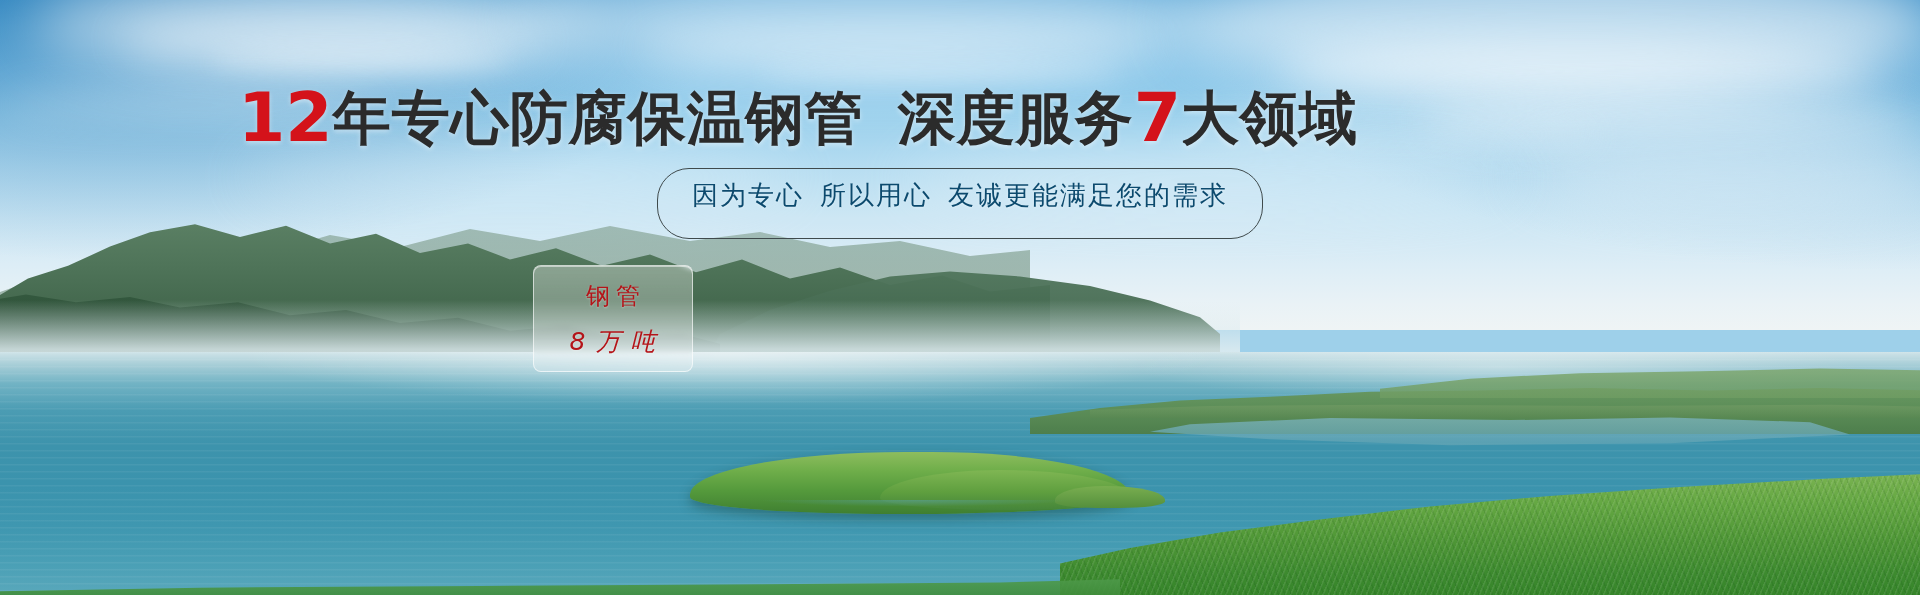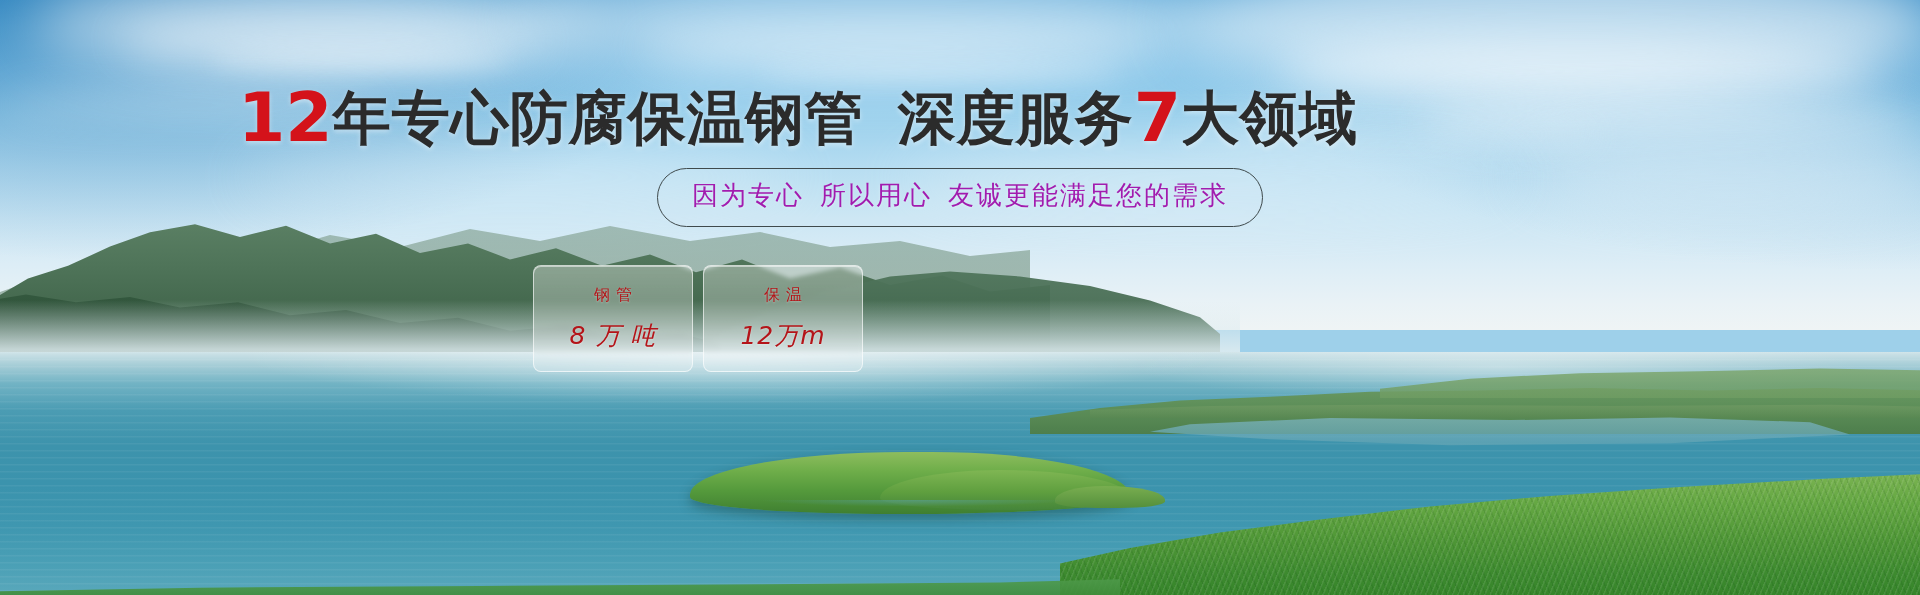--- a/index.html
+++ b/index.html
@@ -193,22 +193,22 @@
   .headline .num {
     color:#d4121a; font-size:68px; letter-spacing:0; vertical-align:-3px;
   }
   .headline .gap { display:inline-block; width:34px; }
 
   .subpill {
     position:absolute; left:50%; transform:translateX(-50%);
     top:168px;
     border:1.5px solid #3f4a4c;
     border-radius:32px;
-    padding:9px 34px 13px;
-    color:#a21caf;
+    padding:9px 34px 25px;
+    color:#0c4a6e;
     font-size:26px; letter-spacing:2px;
     white-space:nowrap;
     background:rgba(255,255,255,.04);
     text-shadow:0 1px 3px rgba(255,255,255,.4);
   }
   .subpill .sp { display:inline-block; width:16px; }
 
   
   .cards {
     position:absolute; left:533px; top:265px;
@@ -218,21 +218,21 @@
     width:160px; height:107px;
     background:linear-gradient(to bottom, rgba(255,255,255,.34), rgba(255,255,255,.22));
     border:1px solid rgba(255,255,255,.62);
     border-radius:8px;
     display:flex; flex-direction:column;
     align-items:center; justify-content:center;
     backdrop-filter:blur(2px);
     box-shadow:inset 0 1px 0 rgba(255,255,255,.5);
   }
   .card .ctitle {
-    color:#b41419; font-size:16px; letter-spacing:6px;
+    color:#b41419; font-size:24px; letter-spacing:6px;
     text-indent:6px; margin-bottom:13px; font-weight:normal;
     text-shadow:0 1px 2px rgba(255,255,255,.35);
   }
   .card .cval {
     color:#b41419; font-size:25px; letter-spacing:1px;
     white-space:nowrap;
     text-shadow:0 1px 2px rgba(255,255,255,.35);
     font-style:italic;
   }
   .card .cval sup { font-size:14px; vertical-align:super; }
@@ -293,20 +293,16 @@
   </div>
 
   <div class="cards">
 
     <div class="card">
       <div class="ctitle">钢管</div>
       <div class="cval"><span>8 万 吨</span></div>
     </div>
 
 
-    <div class="card">
-      <div class="ctitle">保温</div>
-      <div class="cval"><span>12万m</span></div>
-    </div>
 
   </div>
 
 </div>
 
 </body></html>

